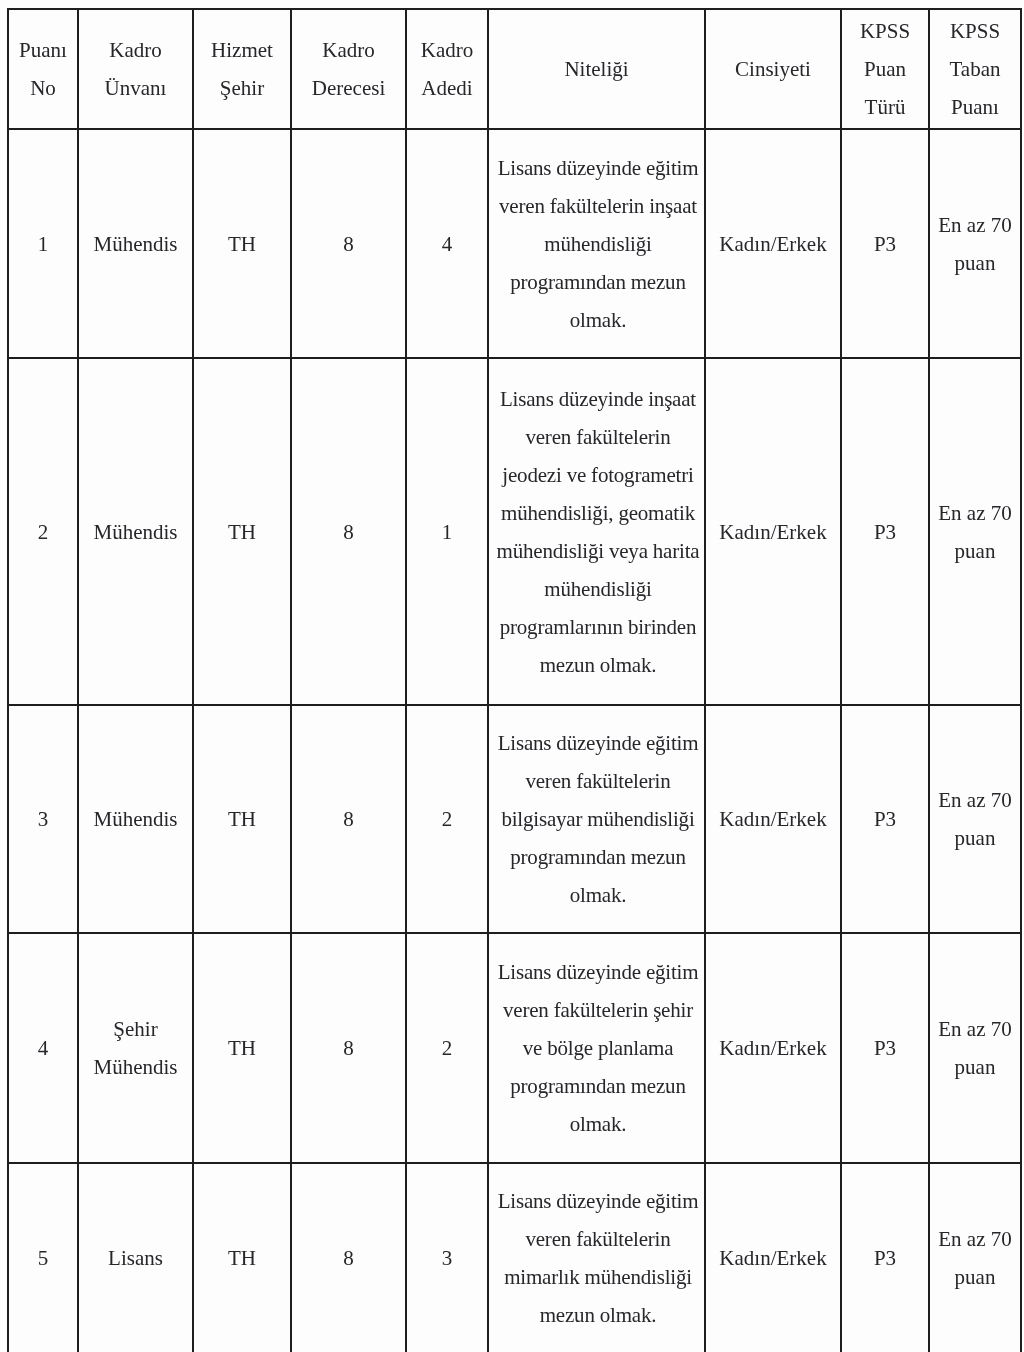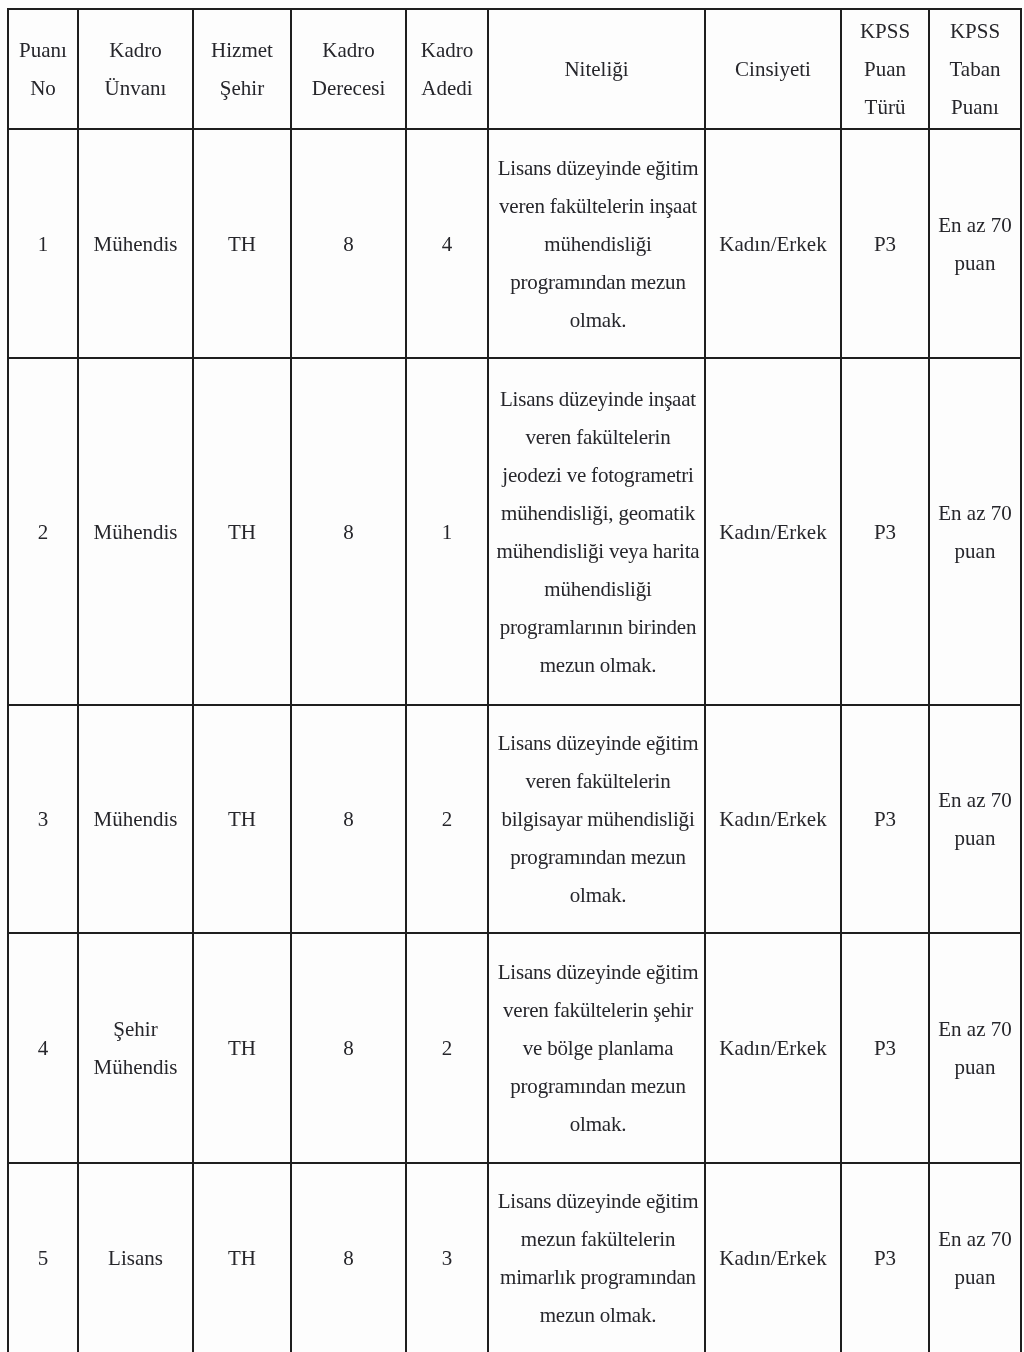--- a/index.html
+++ b/index.html
@@ -131,19 +131,19 @@
       <td>Kadın/Erkek</td>
       <td>P3</td>
       <td>En az 70 puan</td>
     </tr>
     <tr class="r5">
       <td>5</td>
       <td>Lisans</td>
       <td>TH</td>
       <td>8</td>
       <td>3</td>
-      <td class="left">Lisans düzeyinde eğitim mezun fakültelerin mimarlık programından mezun olmak.</td>
+      <td class="left">Lisans düzeyinde eğitim veren fakültelerin mimarlık mühendisliği mezun olmak.</td>
       <td>Kadın/Erkek</td>
       <td>P3</td>
       <td>En az 70 puan</td>
     </tr>
   </tbody>
 </table>
 
 </body></html>

